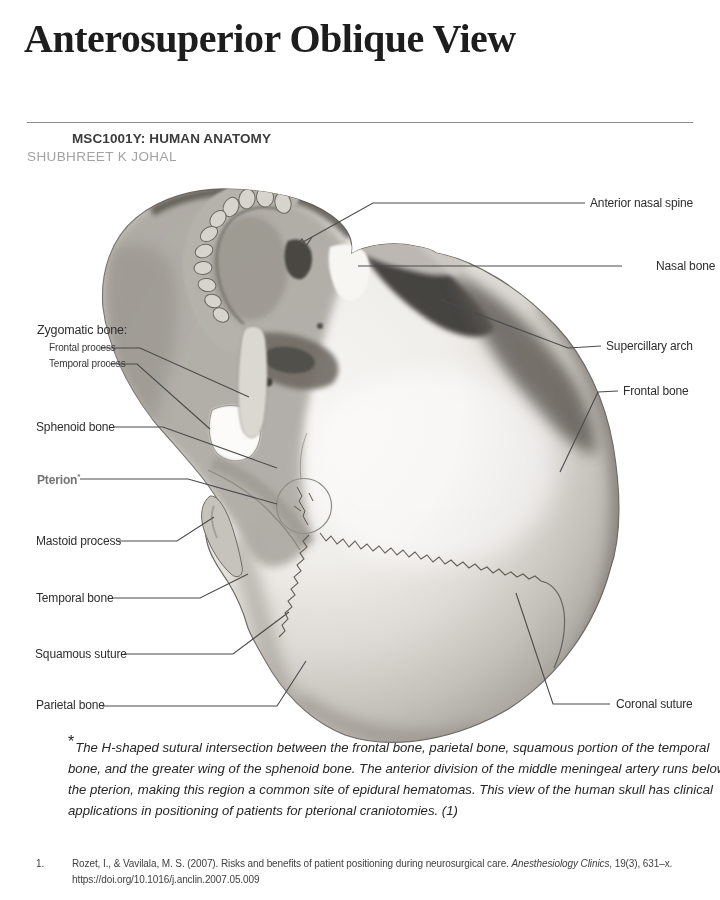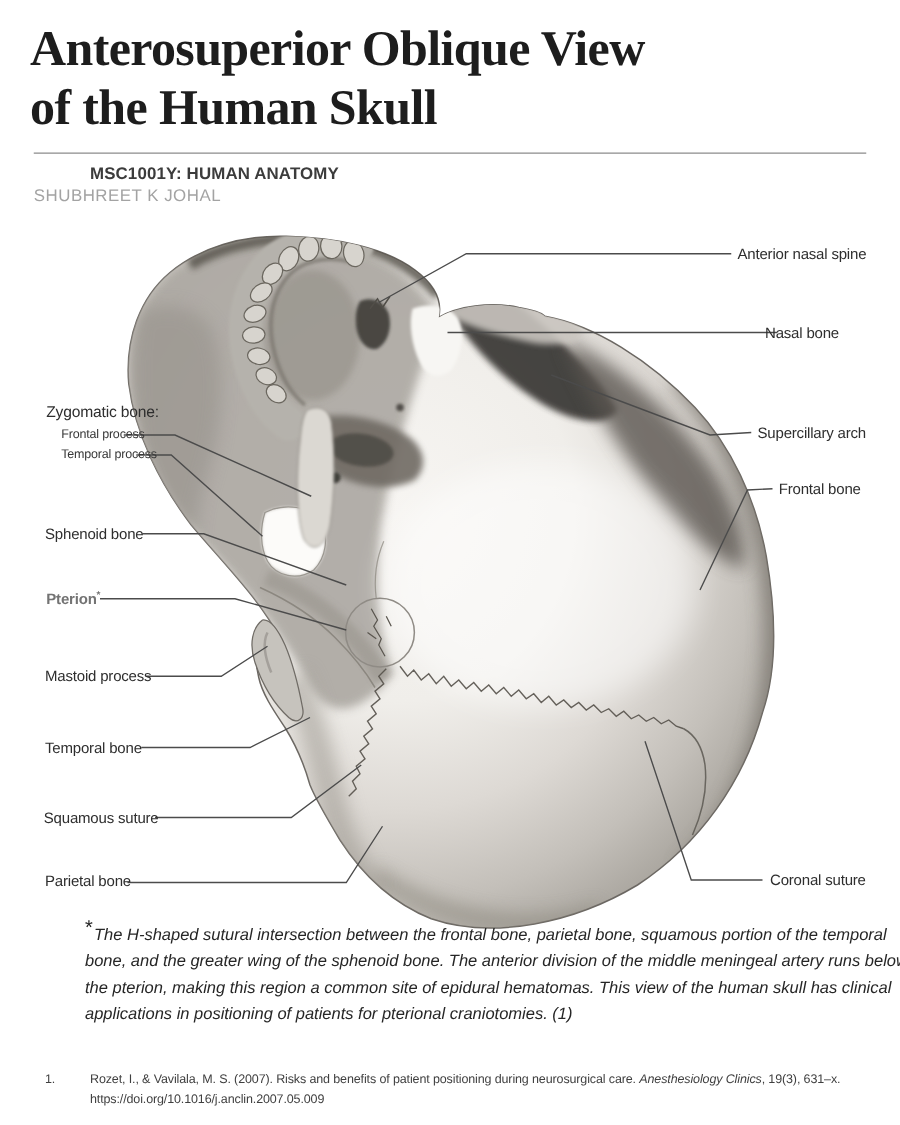--- a/index.html
+++ b/index.html
@@ -36,21 +36,20 @@
   .ref-body{width:612px;}
   .ref-journal{font-style:italic;}
 </style>
 </head>
 <body>
 
 <div class="page">
 
   <div class="title">
     <div>Anterosuperior Oblique View</div>
-    <div>of the Human Skull</div>
   </div>
   <div class="rule"></div>
   <div class="course">MSC1001Y: HUMAN ANATOMY</div>
   <div class="author">SHUBHREET K JOHAL</div>
 
   <svg class="fig-svg" viewBox="0 0 720 900">
     <defs>
       <radialGradient id="gDome" cx="42%" cy="40%" r="78%">
         <stop offset="0" stop-color="#f7f5f2"></stop>
         <stop offset="0.35" stop-color="#f0eeea"></stop>
@@ -165,21 +164,21 @@
       <path d="M114,427 L163,427 L277,468"></path>
       <path d="M80,479 L188,479 L277,504"></path>
       <path d="M117,541 L177,541 L214,517"></path>
       <path d="M113,598 L200,598 L248,574"></path>
       <path d="M124,654 L233,654 L289,612"></path>
       <path d="M102,706 L277,706 L306,661"></path>
     </g>
   </svg>
 
   <div class="lbl" style="left:590px;top:203px">Anterior nasal spine</div>
-  <div class="lbl" style="left:612px;top:266px">Nasal bone</div>
+  <div class="lbl" style="left:656px;top:266px">Nasal bone</div>
   <div class="lbl" style="left:606px;top:346px">Supercillary arch</div>
   <div class="lbl" style="left:623px;top:391px">Frontal bone</div>
   <div class="lbl" style="left:616px;top:704px">Coronal suture</div>
 
   <div class="lbl head" style="left:37px;top:330px">Zygomatic bone:</div>
   <div class="lbl small" style="left:37px;top:348px">Frontal process</div>
   <div class="lbl small" style="left:37px;top:364px">Temporal process</div>
   <div class="lbl" style="left:36px;top:427px">Sphenoid bone</div>
   <div class="lbl bold" style="left:37px;top:479px"><span>Pterion</span><span class="sup">*</span></div>
   <div class="lbl" style="left:36px;top:541px">Mastoid process</div>

